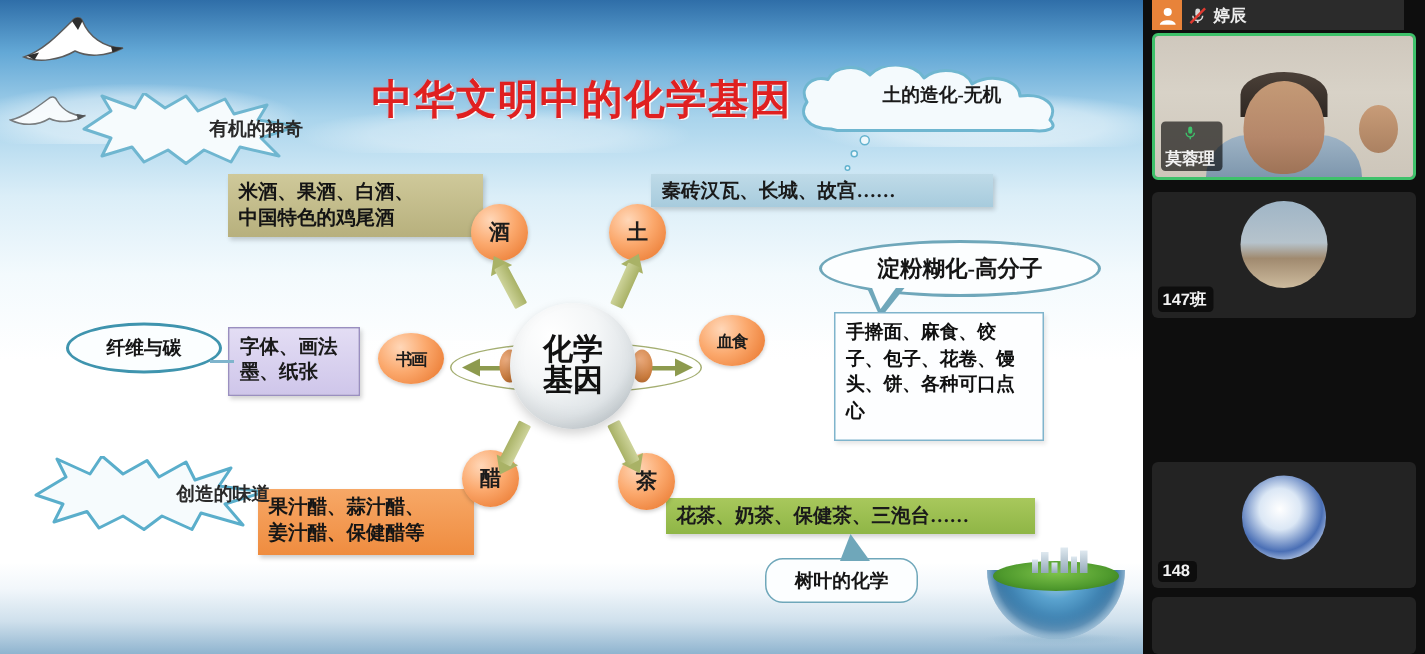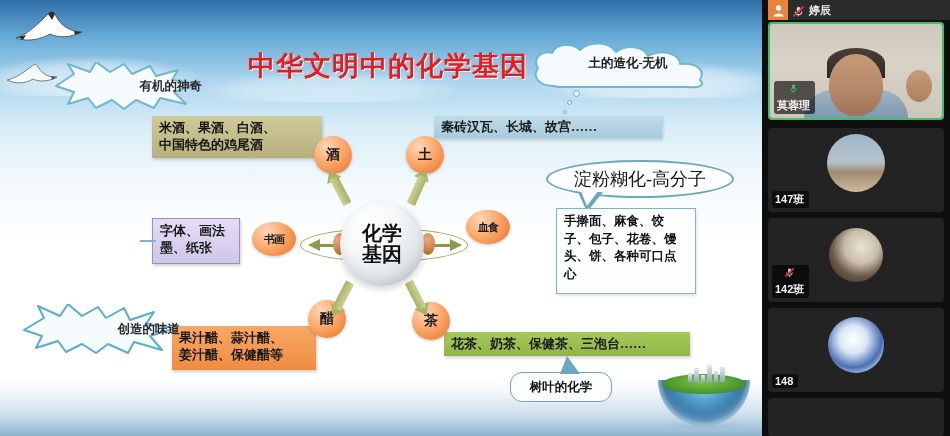--- a/index.html
+++ b/index.html
@@ -115,22 +115,22 @@
     background:#eef8fc;
   }
 
   .oval-callout {
     position:absolute; background:#fbfeff; border:2px solid #3f94ae;
     border-radius:50%; font-family:"Liberation Serif", serif; font-weight:bold;
     font-size:12.5px; color:#161616; display:flex; align-items:center; justify-content:center;
   }
   .speech-callout {
     position:absolute; background:#fcfeff; border:2px solid #6fa7ba;
-    border-radius:50%; font-family:"Liberation Serif", serif; font-weight:normal;
-    font-size:18px; color:#161616; display:flex; align-items:center; justify-content:center;
+    border-radius:50%; font-family:"Liberation Serif", serif; font-weight:bold;
+    font-size:15px; color:#161616; display:flex; align-items:center; justify-content:center;
   }
   .speech-tail {
     position:absolute; width:0; height:0;
     border-left:9px solid transparent; border-right:16px solid transparent;
     border-top:20px solid #6fa7ba;
   }
   .speech-tail::after {
     content:""; position:absolute; left:-6px; top:-21px; width:0; height:0;
     border-left:6px solid transparent; border-right:11px solid transparent;
     border-top:15px solid #fcfeff;
@@ -171,21 +171,21 @@
     position:absolute; left:6px; top:56px; width:100px; height:8px; border-radius:50%;
     background: radial-gradient(ellipse at 50% 50%, rgba(140,180,205,.5), rgba(140,180,205,0) 70%);
   }
 
   
   #sidebar {
     position:absolute; left:762px; top:0; width:188px; height:436px;
     background:#0e0e0e; padding:0 6px;
   }
   .namebar-top {
-    position:absolute; left:768px; top:0px; width:182px; height:20px;
+    position:absolute; left:768px; top:0px; width:168px; height:20px;
     background:#2b2b2b; display:flex; align-items:center; gap:4px; z-index:9;
   }
   .avatar-mini {
     width:20px; height:20px; background:#e8833a; display:flex; align-items:center; justify-content:center;
   }
   .avatar-mini svg { display:block; }
 
   .tile {
     position:absolute; left:768px; width:176px; border-radius:4px;
     background:#232323; overflow:hidden;
@@ -285,20 +285,23 @@
     <div class="tbox box-olive" style="left:152px; top:116px; width:170px; height:42px; white-space:pre-line;">米酒、果酒、白酒、
 中国特色的鸡尾酒</div>
 
     <div class="speech-callout" style="left:546px; top:160px; width:188px; height:38px;">
       <span>淀粉糊化-高分子</span>
     </div>
     <div class="speech-tail" style="left:578px; top:192px;"></div>
 
     <div class="tbox box-white" style="left:520px; top:208px; width:140px; height:86px; line-height:1.4;">手擀面、麻食、饺子、包子、花卷、馒头、饼、各种可口点心</div>
 
+    <div class="oval-callout" style="left:44px; top:215px; width:104px; height:34px;">
+      <span>纤维与碳</span>
+    </div>
     <div class="conn" style="left:140px; top:240px; width:16px; height:2px;"></div>
 
     <div class="tbox box-lavender" style="left:152px; top:218px; width:88px; height:46px; white-space:pre-line;">字体、画法
 墨、纸张</div>
 
     <div class="burst" style="left:20px; top:304px; width:160px; height:50px;">
       <svg width="160" height="50" viewBox="0 0 160 50">
         <polygon points="4,26 24,14 18,2 40,12 48,0 62,12 78,3 86,14 104,4 110,16 134,8 126,20 156,24 130,32 142,46 114,38 108,49 88,40 76,49 62,40 46,48 38,37 16,44 22,32" fill="#f6fbfd" stroke="#5aaecb" stroke-width="2" stroke-linejoin="round"></polygon>
       </svg>
       <span>创造的味道</span>
@@ -411,35 +414,20 @@
   </div>
 
   <div class="tile" style="top:128px; height:84px;">
     <div class="avatar-circle" style="width:58px; height:58px; top:42%;
                 background:linear-gradient(180deg,#9fb5c6 0%,#b6c3cc 48%,#a08a6f 66%,#cdbb9e 100%);"></div>
     <div class="tile-label">
       <span>147班</span>
     </div>
   </div>
 
-  <div class="tile" style="top:218px; height:84px;">
-    <div class="avatar-circle" style="width:54px; height:54px; top:44%;
-                background:radial-gradient(circle at 60% 35%, #e8e2d6 0%, #c9bda9 35%, #6a5848 62%, #2d2620 100%);"></div>
-    <div class="tile-label">
-      <span class="mic">
-        <svg width="11" height="13" viewBox="0 0 16 16">
-          <rect x="6" y="2" width="4" height="7" rx="2" fill="#d8d8d8"></rect>
-          <path d="M4 8 a4 4 0 0 0 8 0" stroke="#d8d8d8" stroke-width="1.4" fill="none"></path>
-          <line x1="8" y1="12" x2="8" y2="14.4" stroke="#d8d8d8" stroke-width="1.4"></line>
-          <line x1="2" y1="14" x2="14" y2="2" stroke="#e03a30" stroke-width="2.2"></line>
-        </svg>
-      </span>
-      <span>142班</span>
-    </div>
-  </div>
 
   <div class="tile" style="top:308px; height:84px;">
     <div class="avatar-circle" style="width:56px; height:56px; top:44%;
                 background:radial-gradient(circle at 45% 40%, #ffffff 0%, #dbe7f5 30%, #4a6fb5 62%, #dfe9f6 85%, #ffffff 100%);"></div>
     <div class="tile-label">
       <span>148</span>
     </div>
   </div>
 
   <div class="tile" style="top:398px; height:38px;"></div>

